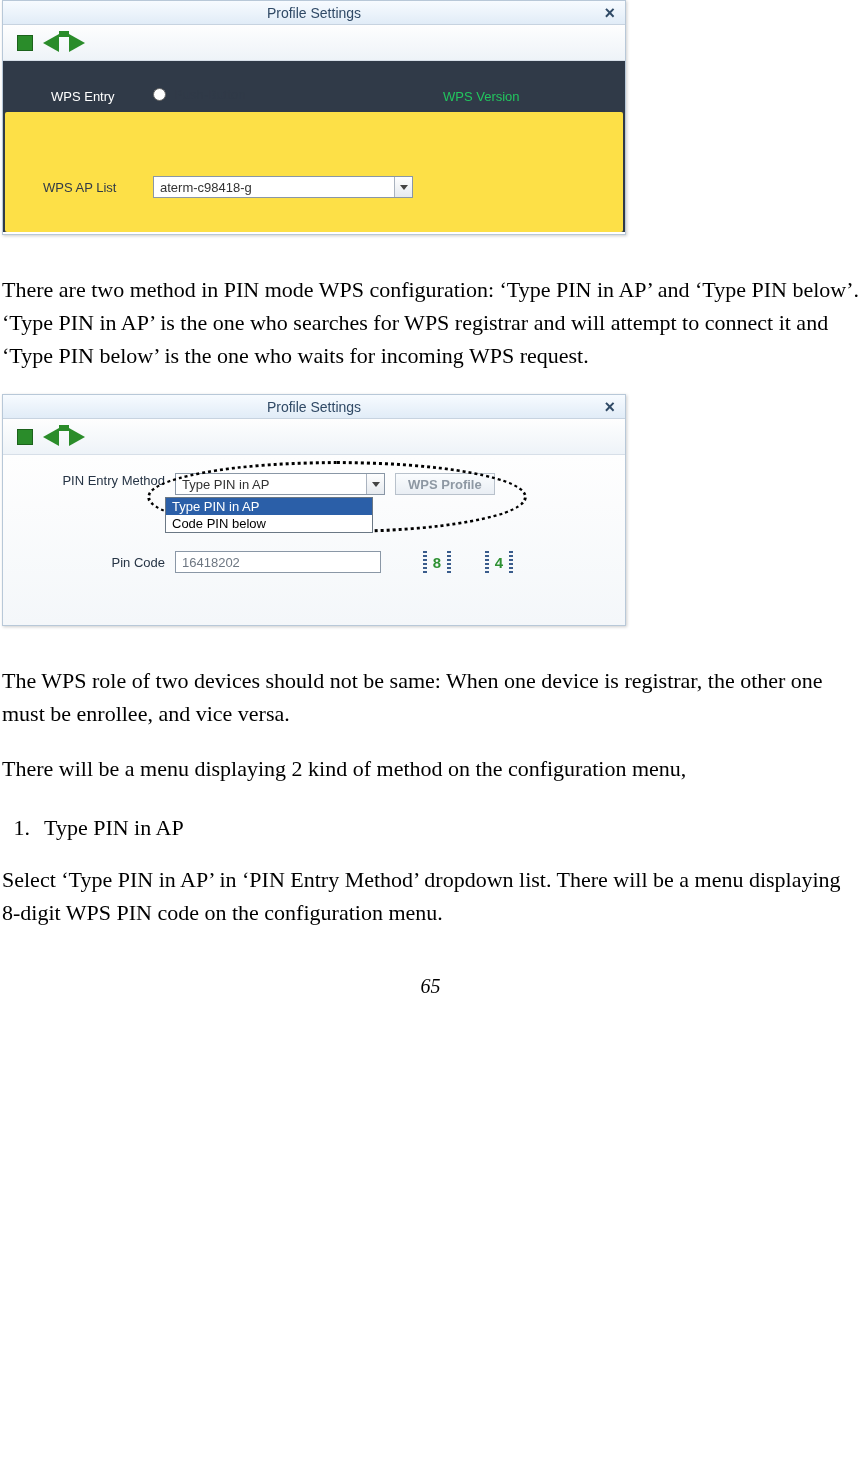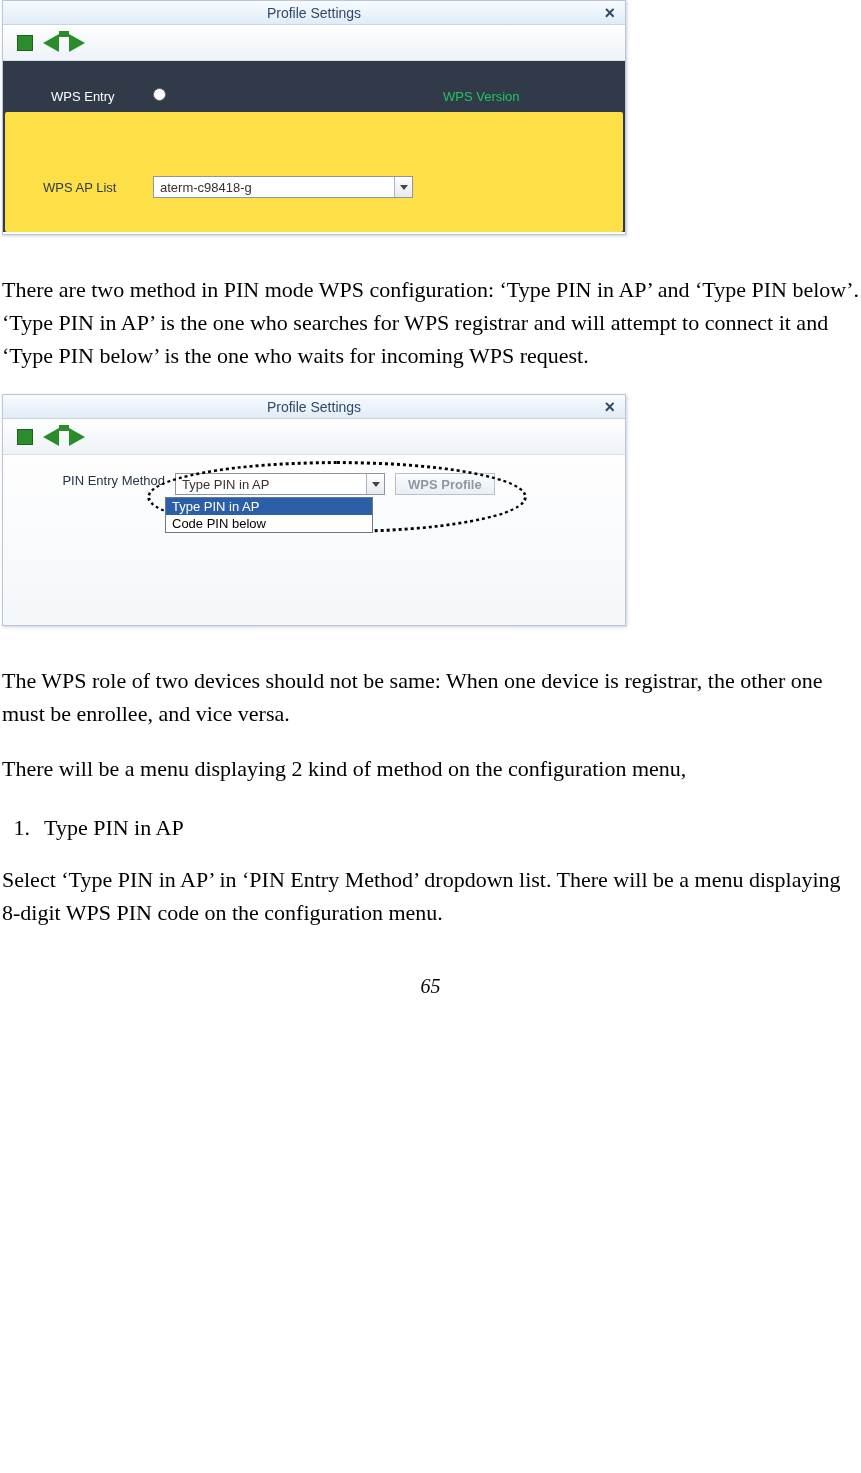--- a/index.html
+++ b/index.html
@@ -240,20 +240,28 @@
           </div>
       </div>
       <div class="wps-profile">
         <span>WPS Profile</span>
       </div>
     </div>
     <div class="dd-list">
       <div class="dd-item dd-sel">Type PIN in AP</div>
       <div class="dd-item">Code PIN below</div>
     </div>
+    <div class="pin-code-row">
+      <span class="pin-lbl">Pin Code</span>
+      <input class="text-input" type="text" readonly="" value="16418202" style="">
+      <span style="width:26px;"></span>
+      <span class="digit-box">8</span>
+      <span style="width:22px;"></span>
+      <span class="digit-box">4</span>
+    </div>
   </div>
 </div>
 
 <p class="docpara">The WPS role of two devices should not be same: When one device is registrar, the other one must be enrollee, and vice versa.</p>
 
 <p class="docpara">There will be a menu displaying 2 kind of method on the configuration menu,</p>
 
 <div class="list-item">
   <span class="list-num">1.</span>
   <span>Type PIN in AP</span>

